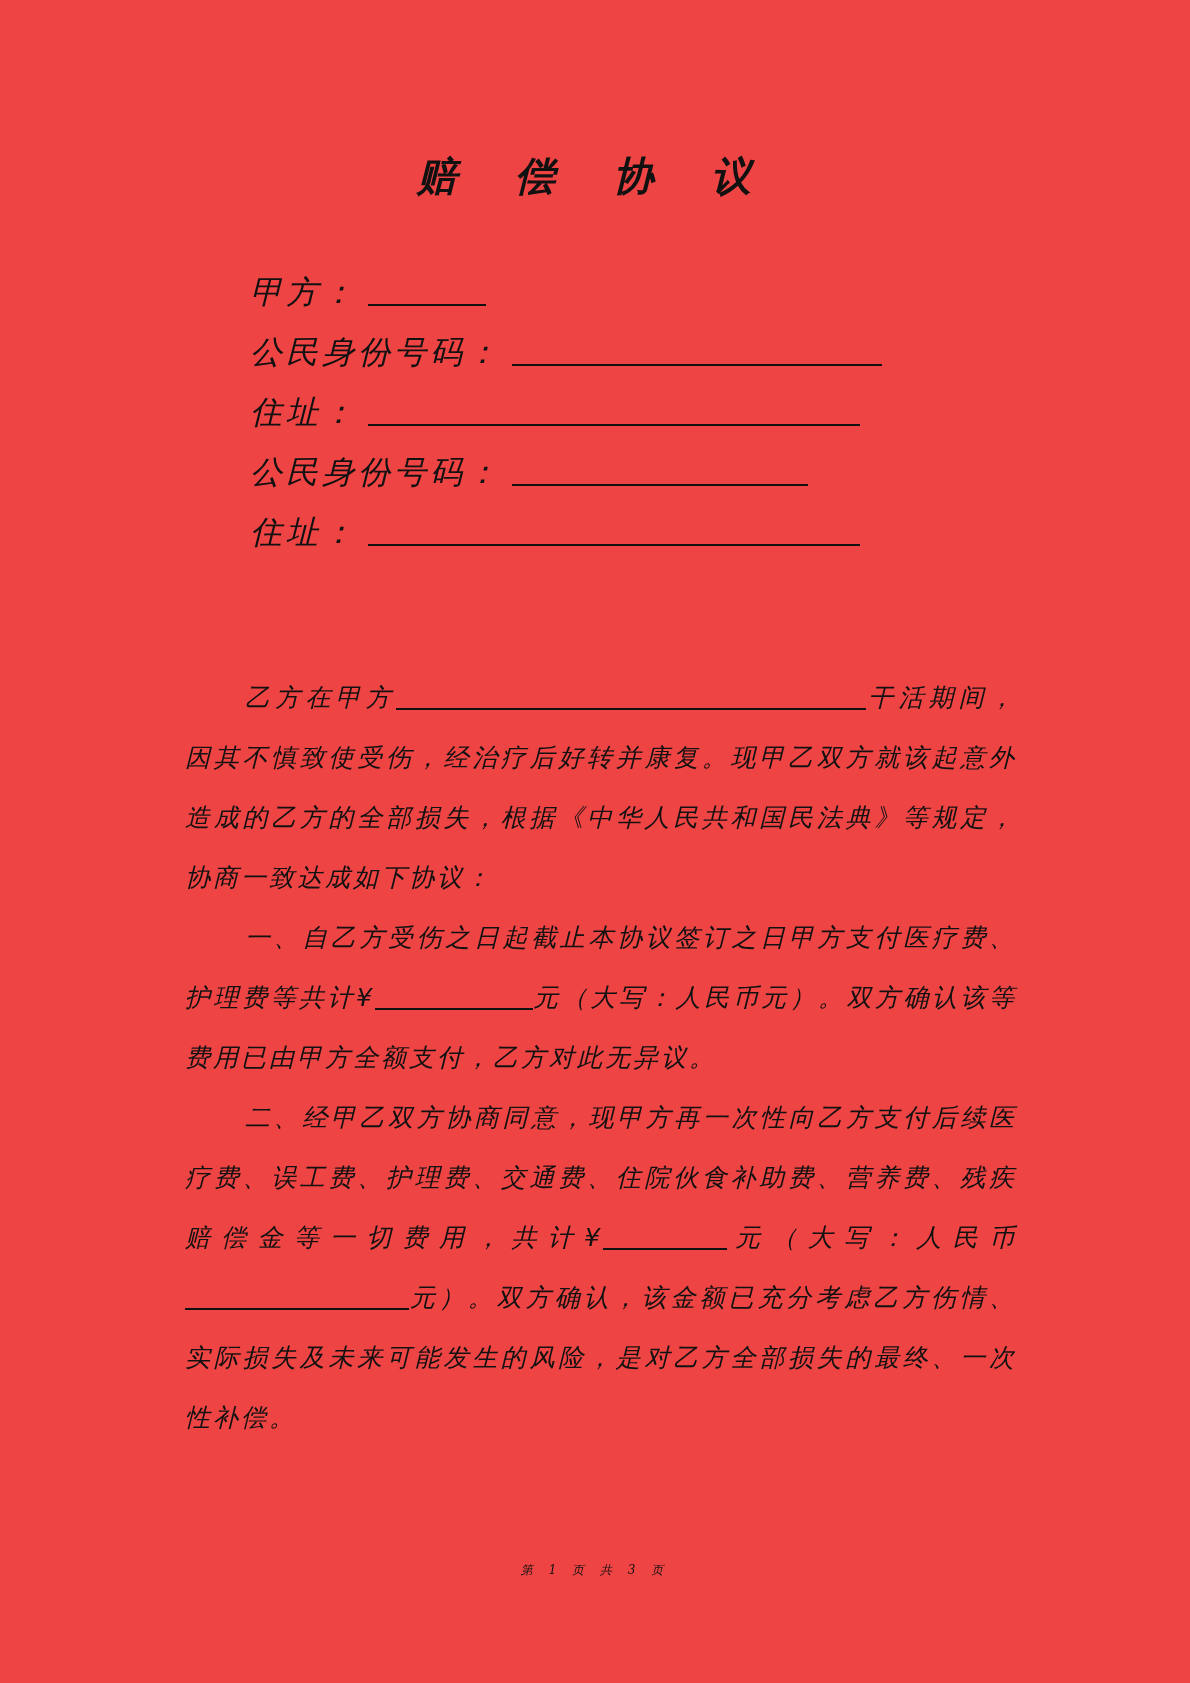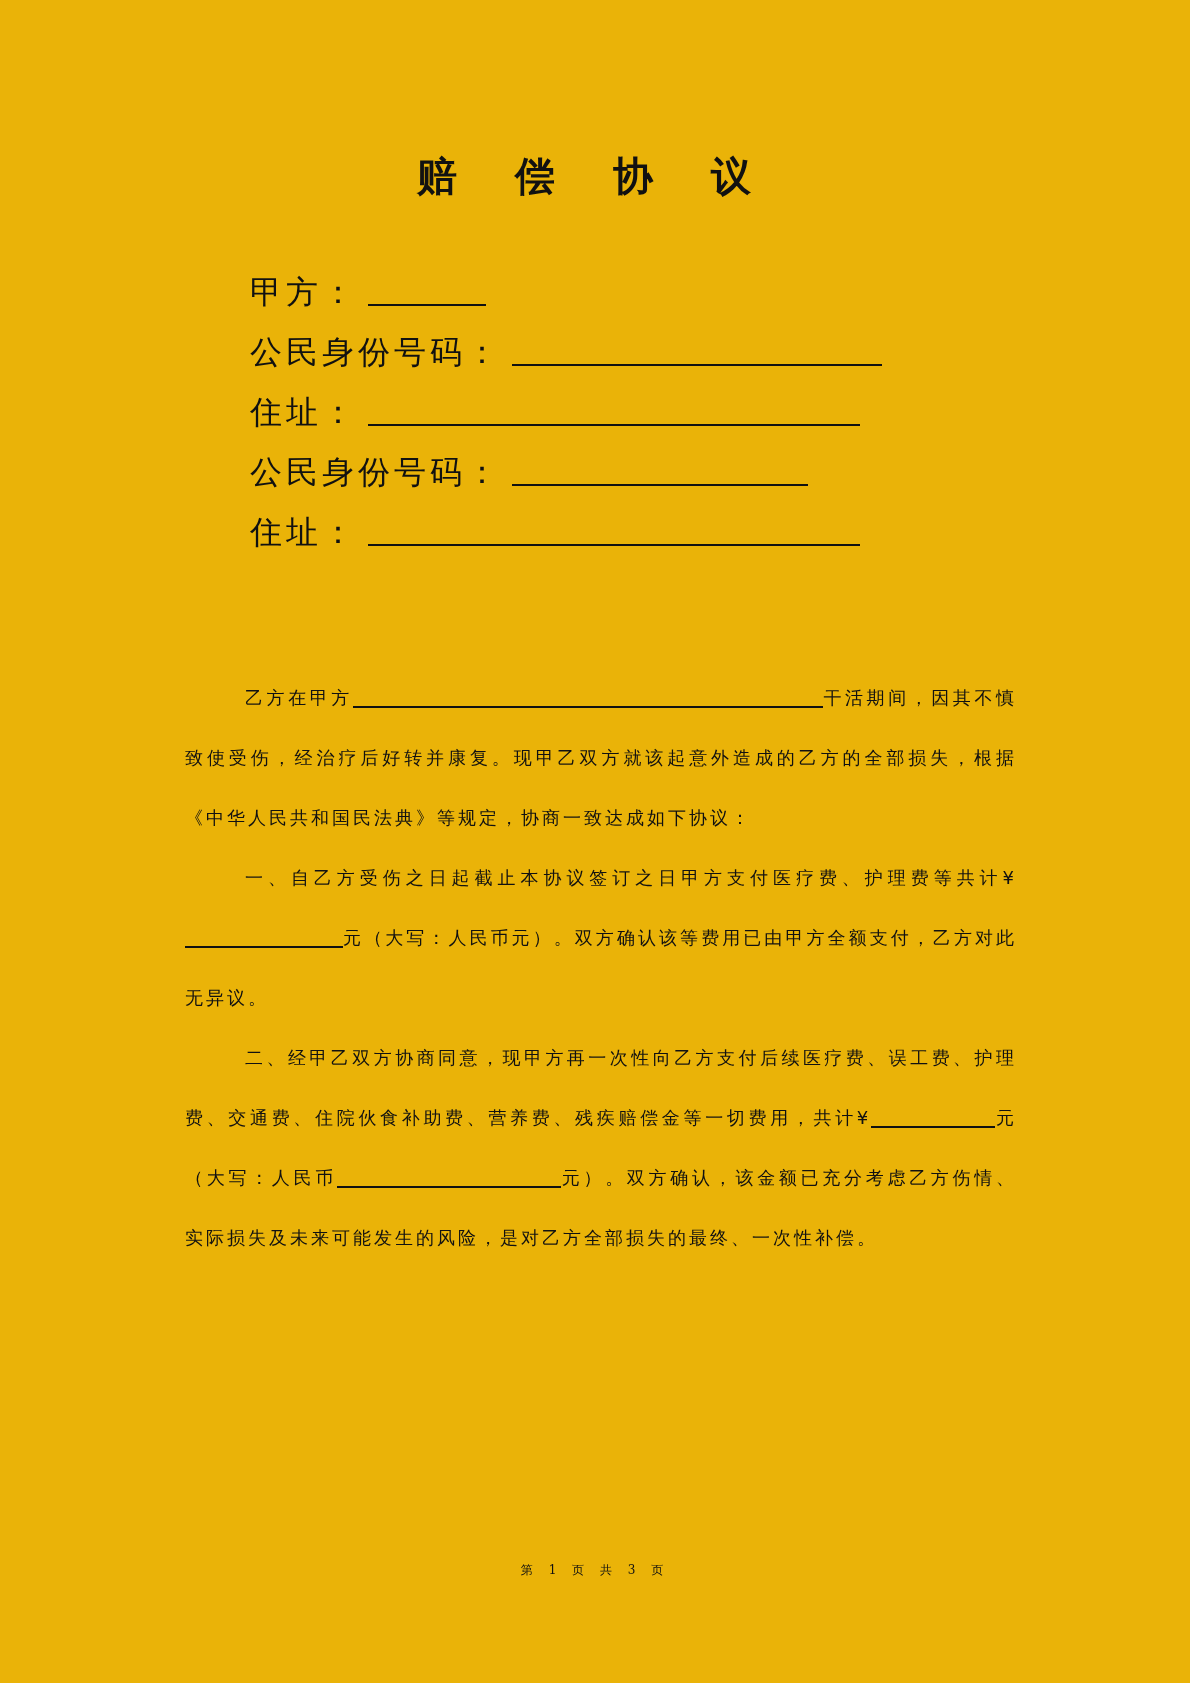--- a/index.html
+++ b/index.html
@@ -1,21 +1,21 @@
 <!DOCTYPE html>
 <html><head>
 <meta charset="utf-8">
 <style>
   html, body { margin: 0; padding: 0; background: #ffffff; }
   body {
     width: 1190px; height: 1683px; position: relative; overflow: hidden;
     font-family: "DejaVu Serif", "Liberation Serif", serif;
     color: #111111;
   }
-  .page { position: absolute; left: 0; top: 0; width: 1190px; height: 1683px; background: #eab308; }
+  .page { position: absolute; left: 0; top: 0; width: 1190px; height: 1683px; background: #ef4444; font-style: italic; }
 
   .title {
     position: absolute; left: 0; top: 148px; width: 1190px;
     text-align: center; font-size: 40px; font-weight: bold;
     letter-spacing: 22px; line-height: 56px;
     font-family: "DejaVu Sans", "Liberation Sans", sans-serif;
   }
 
   .fields { position: absolute; left: 250px; top: 252px; }
   .field {
@@ -23,21 +23,21 @@
     font-size: 32px; line-height: 40px; letter-spacing: 4px;
     font-family: "DejaVu Sans", "Liberation Sans", sans-serif;
   }
   .field .blank {
     display: inline-block; border-bottom: 2px solid #111; height: 30px;
     margin-left: 10px; margin-bottom: 6px;
   }
 
   .body {
     position: absolute; left: 185px; top: 668px; width: 832px;
-    font-size: 18px; line-height: 60px; letter-spacing: 3px;
+    font-size: 25px; line-height: 60px; letter-spacing: 3px;
     font-family: "DejaVu Sans", "Liberation Sans", sans-serif;
     text-align: justify;
   }
   .body p { margin: 0; text-indent: 60px; }
   .body .blank {
     display: inline-block; border-bottom: 2px solid #111; height: 26px;
     vertical-align: -4px; text-indent: 0;
   }
 
   .footer {

